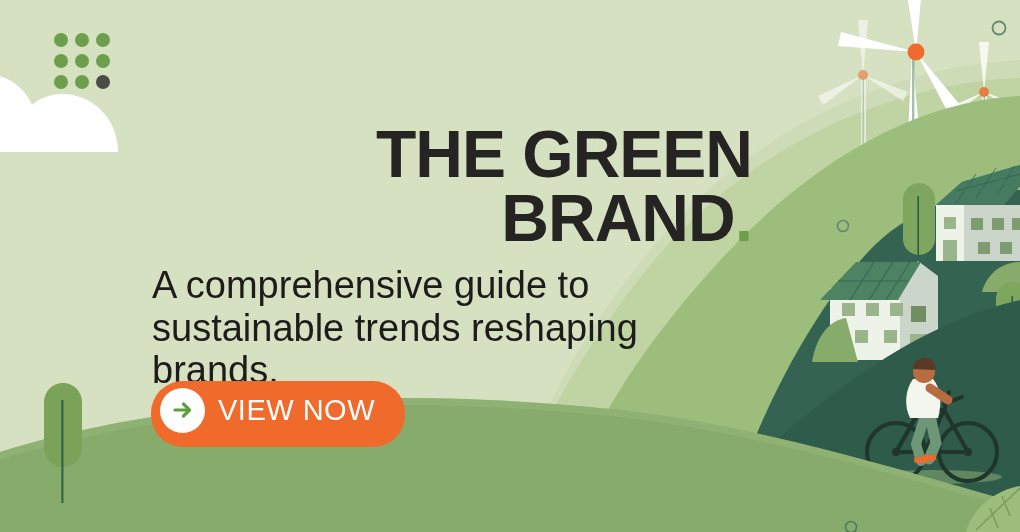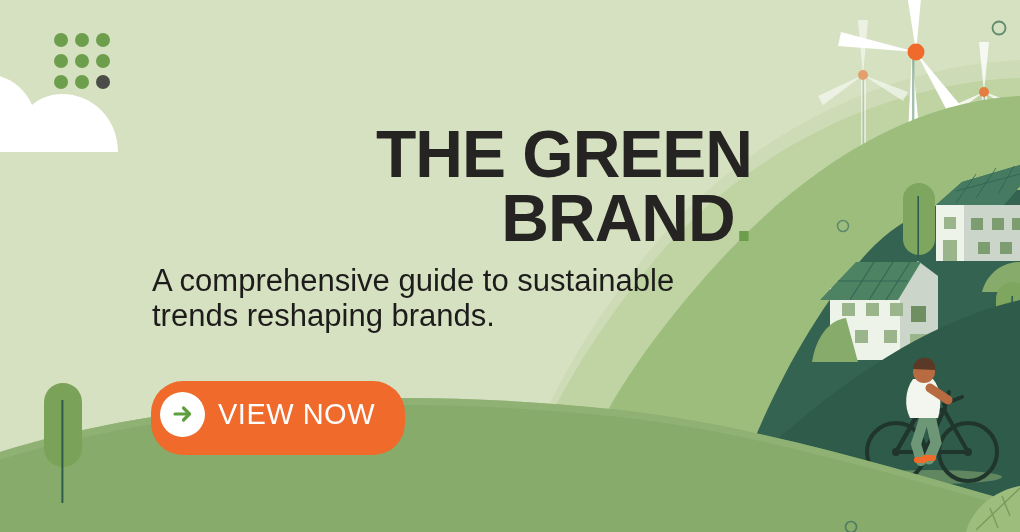--- a/index.html
+++ b/index.html
@@ -46,31 +46,31 @@
     letter-spacing:-1px;
     color:#262422;
     text-transform:uppercase;
     text-align:right;
   }
   .headline .dot{color:#6d9e4b;}
   .subhead{
     margin:14px 0 0 0;
     font-family:"Liberation Sans", sans-serif;
     font-weight:400;
-    font-size:31px;
+    font-size:38px;
     line-height:1.12;
     color:#1d1c1a;
     max-width:565px;
   }
   
   .cta{
     position:absolute;left:151px;top:381px;
     display:flex;align-items:center;
     gap:13px;
-    height:74px;
+    height:66px;
     padding:0 30px 8px 9px;
     background:#ef6a2b;
     border:none;
     border-radius:32px;
     cursor:pointer;
     z-index:9;
     justify-content:center;
   }
   .cta-circle{
     width:45px;height:45px;border-radius:50%;

